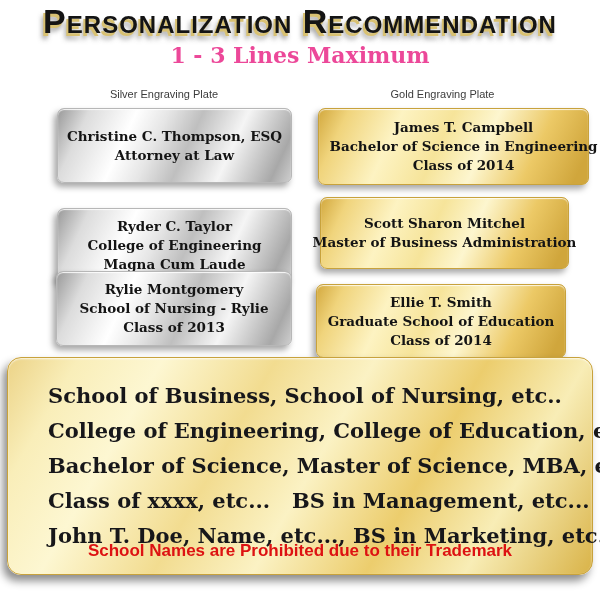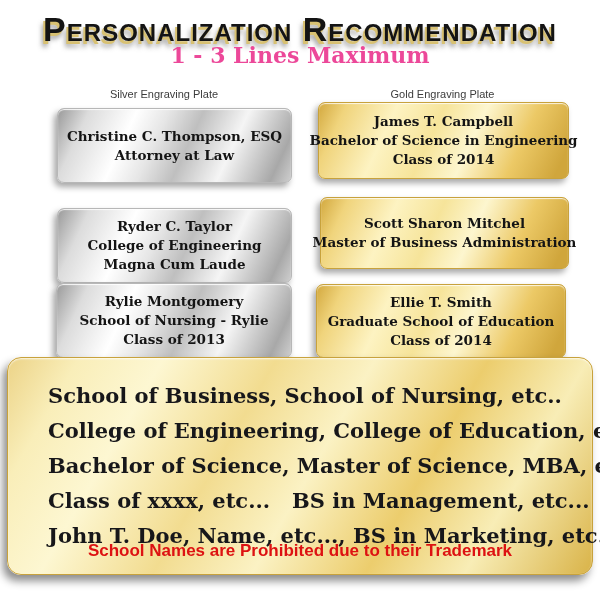--- a/index.html
+++ b/index.html
@@ -2,21 +2,21 @@
 <html><head>
 <meta charset="utf-8">
 <style>
   html,body{margin:0;padding:0;background:#ffffff;}
   #stage{
     position:relative;width:600px;height:600px;background:#ffffff;overflow:hidden;
     font-family:"Liberation Sans",sans-serif;
   }
   
   .title{
-    position:absolute;top:10px;left:0;width:100%;text-align:center;
+    position:absolute;top:2px;left:0;width:100%;text-align:center;
     font-family:"Liberation Sans",sans-serif;font-weight:bold;
     font-variant:small-caps;font-size:34px;letter-spacing:1px;color:#141414;
     text-shadow:-2px 3px 0 #d8c172,-3px 6px 5px rgba(70,70,70,.55);
     white-space:nowrap;
   }
   .subtitle{
     position:absolute;top:42px;left:0;width:100%;text-align:center;
     font-family:"DejaVu Serif",serif;font-weight:bold;font-size:22px;color:#ec4899;
   }
   .col-caption{
@@ -41,24 +41,24 @@
     border:1px solid #b7b7b7;
     box-shadow:-3px 4px 6px rgba(0,0,0,.35), inset 0 1px 1px rgba(255,255,255,.9);
   }
   .gold{
     background:linear-gradient(115deg,#d3a93f 0%,#f0d47c 10%,#fdf3c2 28%,#f6e49a 45%,
       #fdf6cf 60%,#ecc966 78%,#d0a63c 95%);
     border:1px solid #c8a23c;
     box-shadow:-3px 4px 6px rgba(0,0,0,.35), inset 0 1px 1px rgba(255,255,255,.8);
   }
   #silver-plate-1{left:57px;top:108px;width:233px;height:73px;}
-  #gold-plate-1  {left:318px;top:102px;width:249px;height:75px;}
+  #gold-plate-1  {left:318px;top:108px;width:249px;height:75px;padding-left:20px;}
   #silver-plate-2{left:57px;top:208px;width:233px;height:73px;}
   #gold-plate-2  {left:320px;top:197px;width:247px;height:70px;}
-  #silver-plate-3{left:56px;top:283px;width:234px;height:73px;}
+  #silver-plate-3{left:56px;top:271px;width:234px;height:73px;}
   #gold-plate-3  {left:316px;top:284px;width:248px;height:72px;}
 
   
   #example-plate{
     position:absolute;left:7px;top:357px;width:584px;height:216px;border-radius:14px;
     background:linear-gradient(120deg,#ecd387 0%,#f9eeb9 10%,#fdf7d2 22%,#f2dc90 38%,
       #fbf2c4 52%,#eccd6d 68%,#f8edb6 82%,#d9b348 100%);
     border:1px solid #c8a23c;
     box-shadow:-4px 6px 8px rgba(0,0,0,.45), inset 0 1px 2px rgba(255,255,255,.8);
   }

